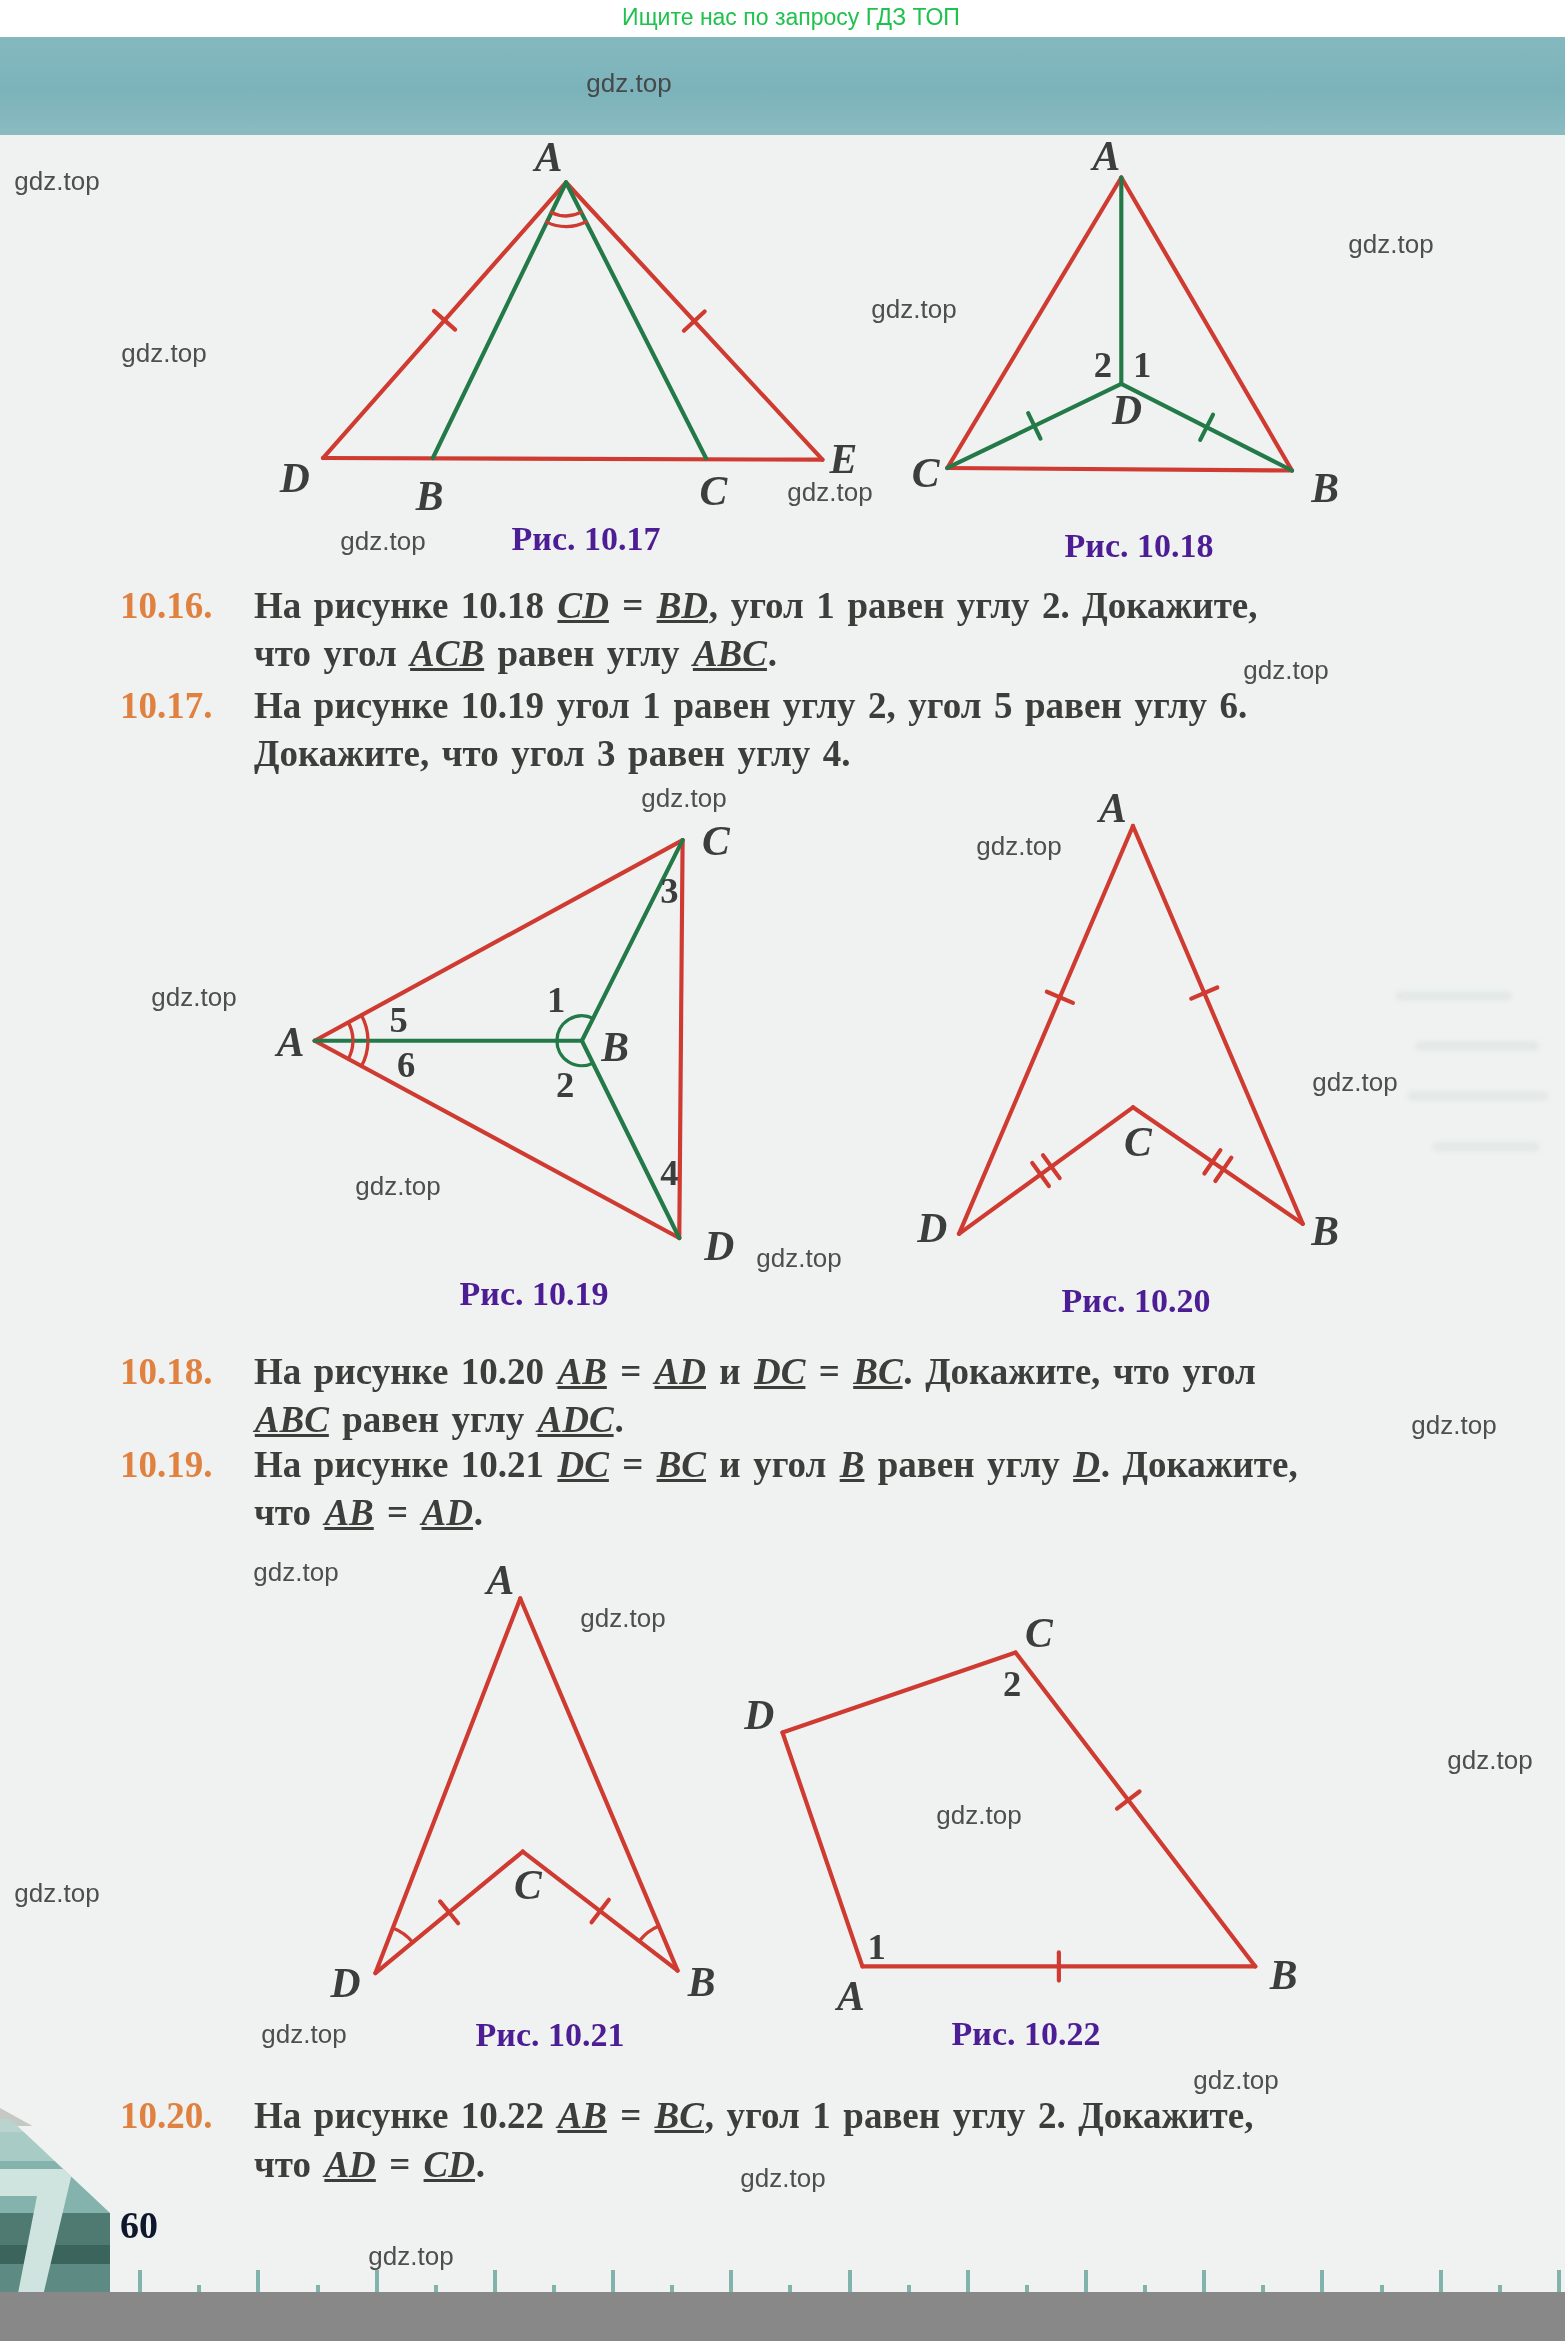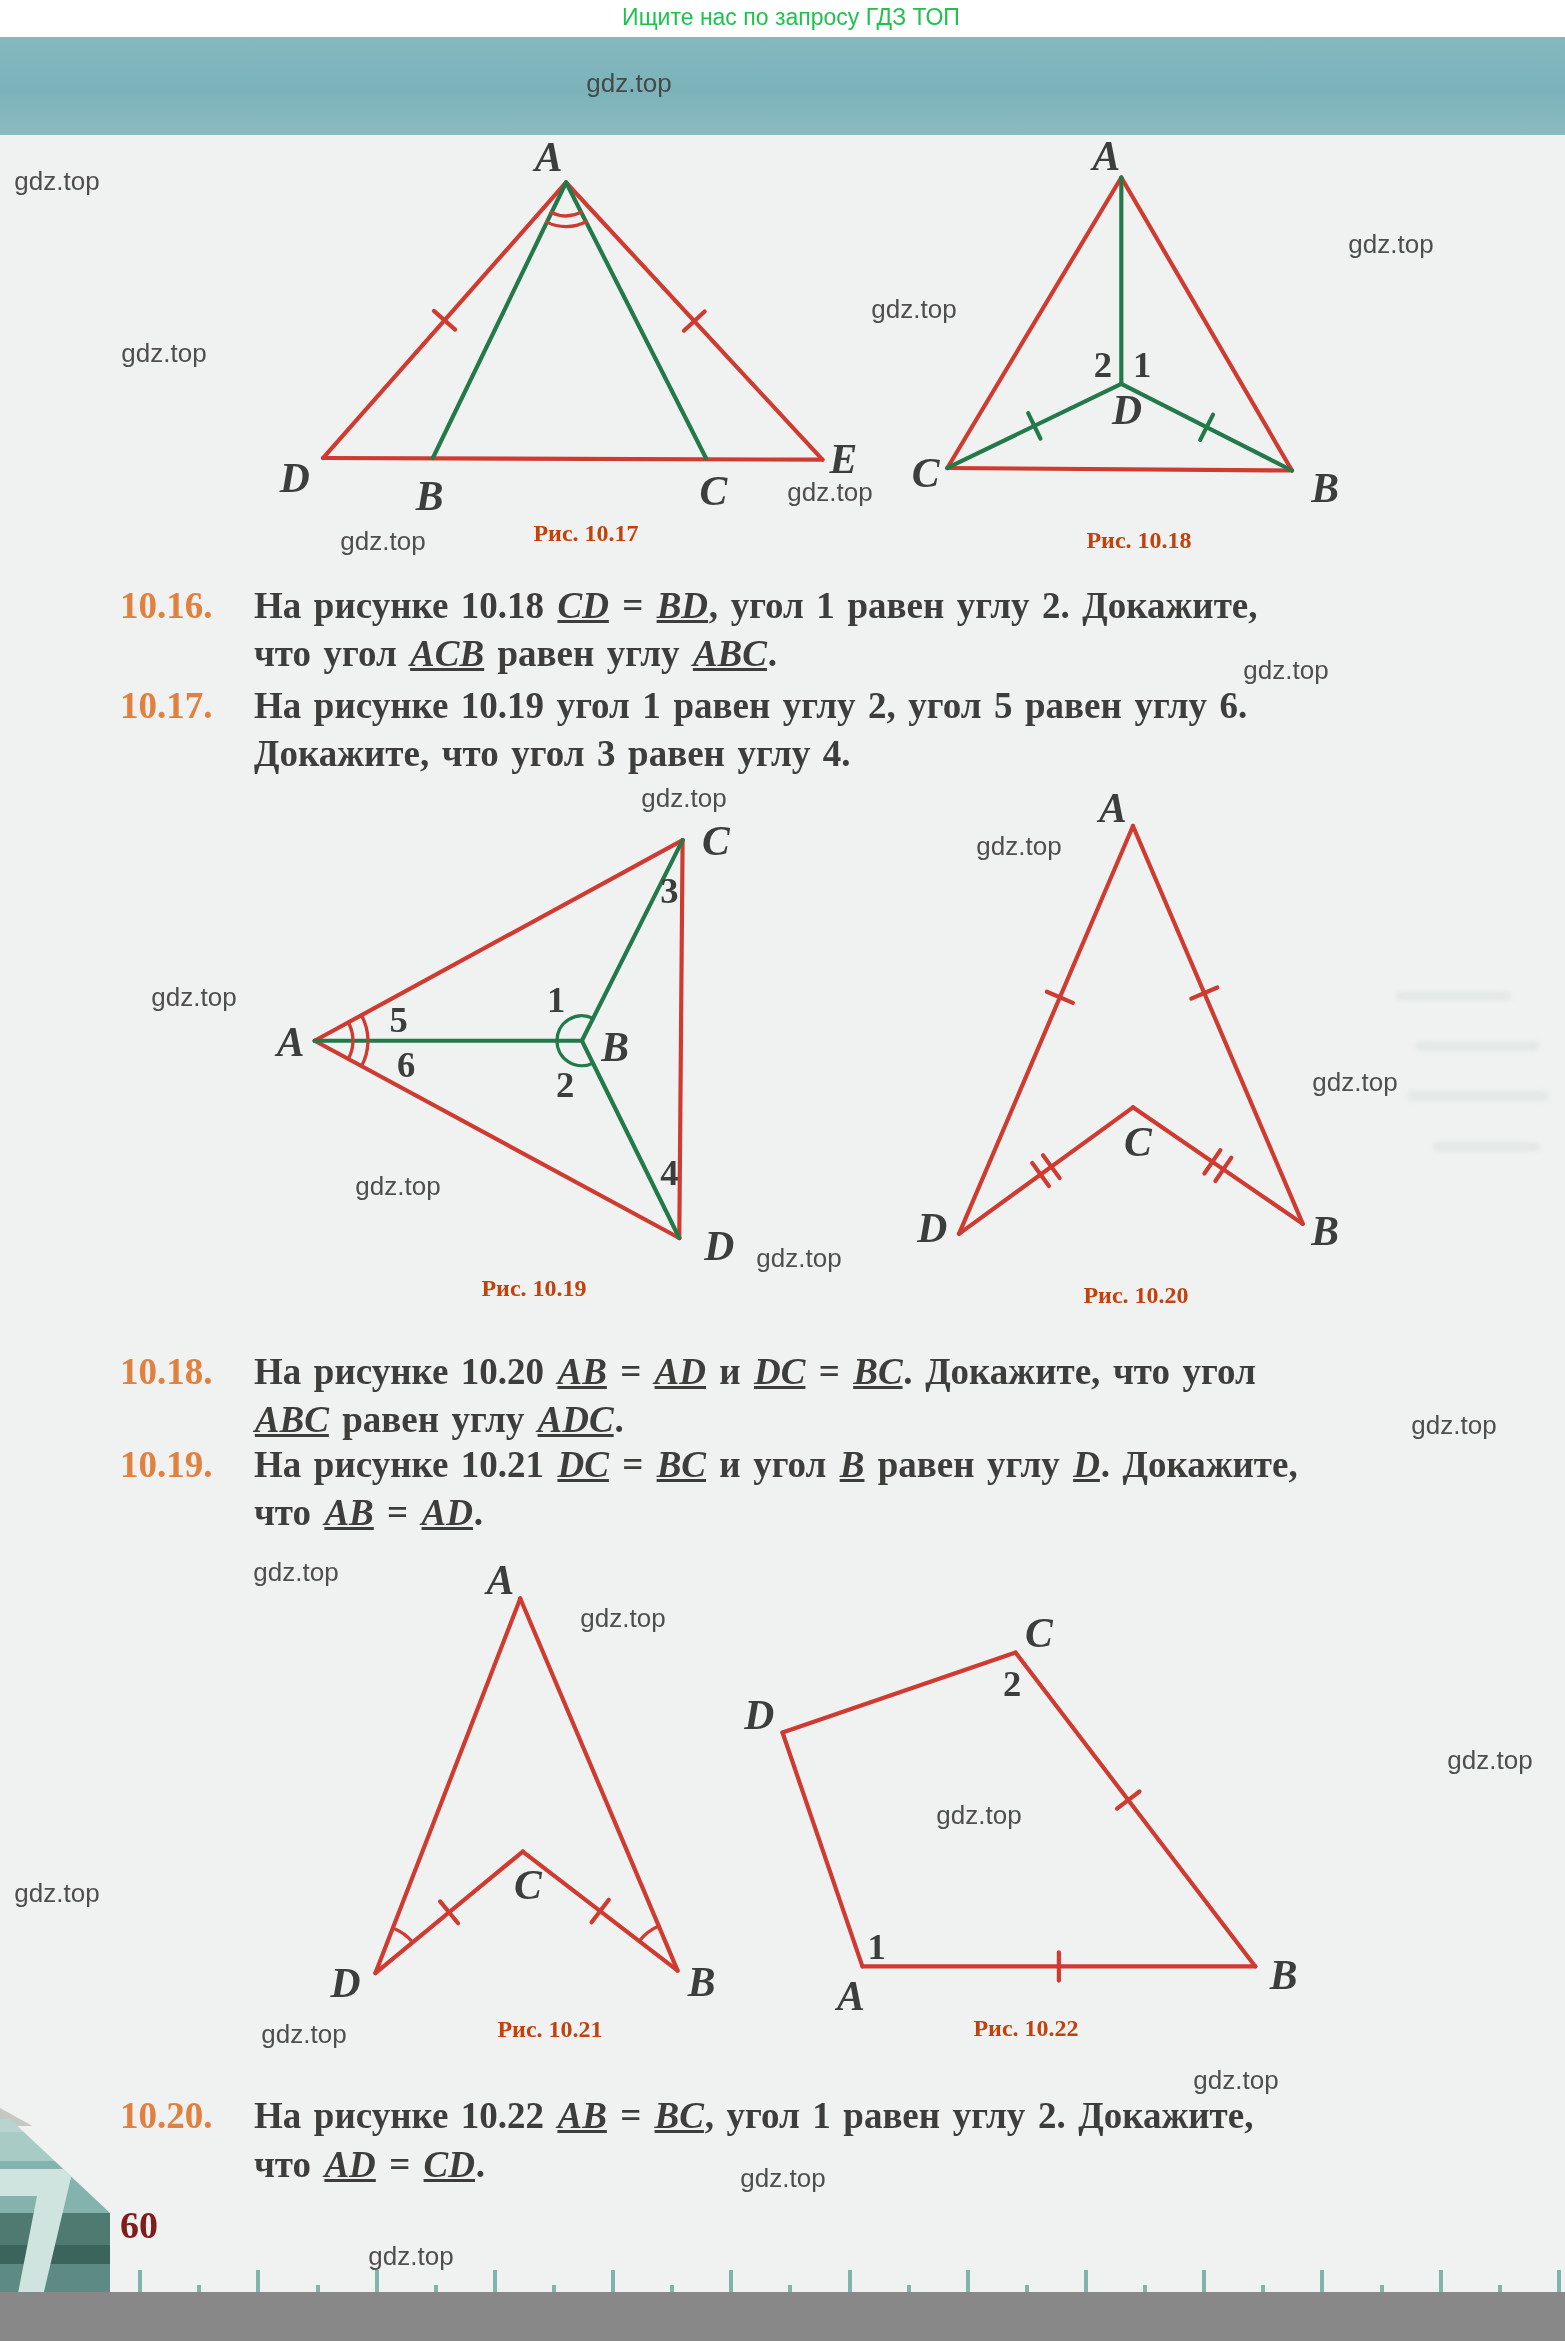--- a/index.html
+++ b/index.html
@@ -13,42 +13,42 @@
              background:linear-gradient(180deg,#83b8be 0%,#7cb3ba 55%,#8abbc1 100%);}
   .watermark{position:absolute;transform:translate(-50%,-50%);
              font-family:"Liberation Sans",sans-serif;font-size:26px;color:#414141;
              white-space:nowrap;opacity:.92;}
   .problem-number{position:absolute;font-weight:bold;font-size:37px;color:#e0813f;
                   height:48px;line-height:48px;white-space:nowrap;}
   .problem-line{position:absolute;font-weight:bold;font-size:37px;color:#3d3d3b;
                 height:48px;line-height:48px;white-space:nowrap;word-spacing:3.3px;}
   .problem-line i{font-style:italic;padding:0 0.8px;text-decoration:underline;}
   .fig-caption{position:absolute;transform:translateX(-50%);font-weight:bold;
-               font-size:24px;color:#c2410c;white-space:nowrap;}
+               font-size:34px;color:#4c1d95;white-space:nowrap;}
   #fig-svg{position:absolute;left:0;top:0;}
   #fig-svg text.var{font-family:"Liberation Serif",serif;font-style:italic;
                     font-weight:bold;font-size:50px;fill:#3c3e3e;}
   #fig-svg text.num{font-family:"Liberation Serif",serif;font-weight:bold;
                     font-size:44px;fill:#3c3e3e;}
   .bleed{position:absolute;background:#c9d4ce;opacity:.3;filter:blur(2.5px);border-radius:5px;}
   .chapter-tab{position:absolute;left:0;top:2119px;width:110px;height:181px;
                clip-path:polygon(0 0,10px 0,110px 94px,110px 181px,0 181px);}
   .ch-band{position:absolute;left:0;width:100%;}
   .ch-b1{top:0;height:13.3px;background:#b9d4cf;}
   .ch-b2{top:13.3px;height:29px;background:#a9cbc6;}
   .ch-b3{top:42px;height:52px;background:#84b3ad;}
   .ch-b4{top:94px;height:32px;background:#4e7a72;}
   .ch-b5{top:126px;height:19px;background:#3a645c;}
   .ch-b6{top:145px;height:37px;background:#5d8b83;}
   .ch-digit{position:absolute;left:0;top:0;width:100%;height:100%;background:#cfe4df;
             clip-path:polygon(0 50px,73px 50px,42px 181px,16.7px 181px,37px 77px,0 77px);}
   .ch-sliver{position:absolute;left:0;top:2108px;width:33px;height:18.3px;background:#c6c8c4;
              clip-path:polygon(0 0,100% 100%,0 100%);}
   .page-num{position:absolute;left:139px;top:2203px;transform:translateX(-50%);
-            font-weight:bold;font-size:38px;color:#7f1d1d;}
+            font-weight:bold;font-size:38px;color:#0f172a;}
   .tick{position:absolute;background:#7fb3ac;}
   .baseline{position:absolute;left:0;top:2303px;width:100%;height:4.2px;background:#1a1a18;}
   .footer-white{position:absolute;left:0;top:2307px;width:100%;height:35px;background:#ffffff;}
   .footer-text{position:absolute;top:2309px;left:789px;transform:translateX(-50%);
                font-family:"Liberation Sans",sans-serif;font-size:26px;font-weight:600;
                color:#7228a8;white-space:nowrap;}
 </style>
 </head>
 <body>
 

